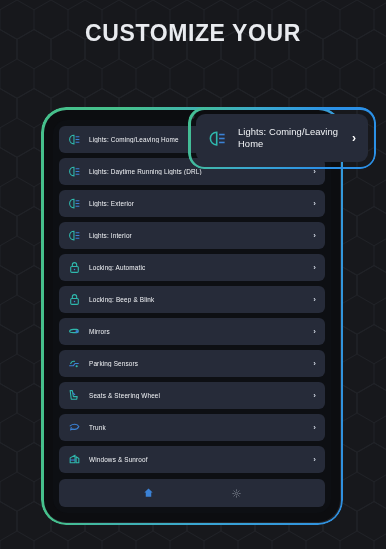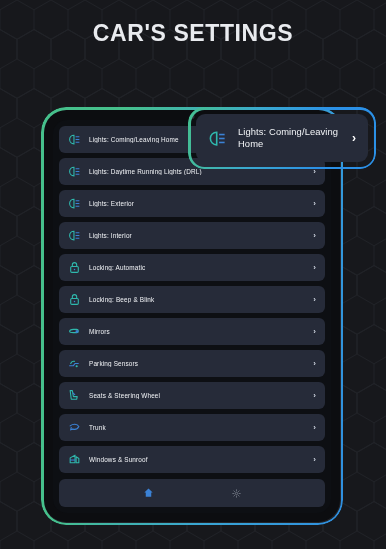--- a/index.html
+++ b/index.html
@@ -215,21 +215,21 @@
       <path d="M17 0 L34 9.8 L34 29.5 L17 39.3 L0 29.5 L0 9.8 Z" fill="none" stroke="#202227" stroke-width="1"></path>
       <path d="M34 29.5 L51 39.3 L51 59 L34 68.8 L17 59 L17 39.3 Z" fill="none" stroke="#202227" stroke-width="1"></path>
       <path d="M0 29.5 L17 39.3 L17 59 L0 68.8 L-17 59 L-17 39.3 Z" fill="none" stroke="#202227" stroke-width="1"></path>
     </pattern>
   </defs>
   <rect x="0" y="0" width="386" height="549" fill="#17181c"></rect>
   <rect x="0" y="0" width="386" height="549" fill="url(#hexpat)"></rect>
 </svg>
 
 <div id="headline">
-  <span class="ln">CAR'S SETTINGS</span>
+  <span class="ln">CUSTOMIZE YOUR</span>
 </div>
 
 <div id="tablet-frame">
   <div id="camera-dot"></div>
   <div id="tablet-screen">
     <div id="settings-list">
         <div class="list-row">
           <span class="row-icon">
             <svg width="13" height="13" viewBox="0 0 24 24" fill="none">
               <path d="M11 4a8 8 0 0 0 0 16z" fill="none" stroke="#2fb8ad" stroke-width="2"></path>

